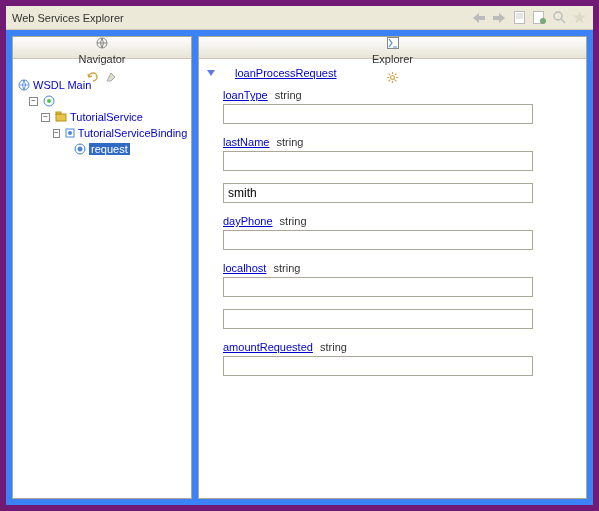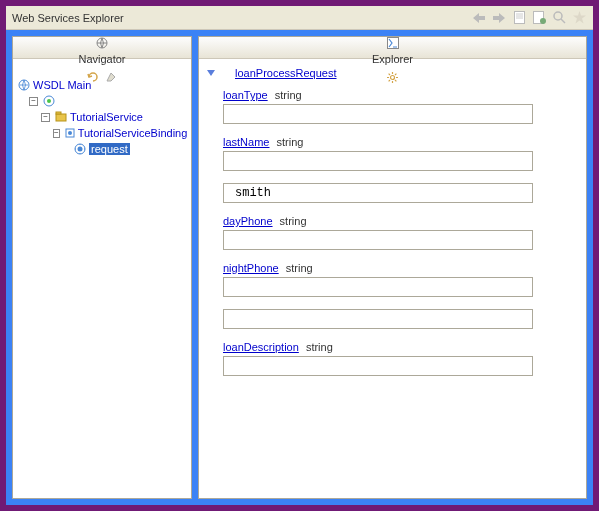--- a/index.html
+++ b/index.html
@@ -184,22 +184,22 @@
       cursor: pointer;
     }
     .field-type {
       color: #333;
       margin-left: 4px;
     }
     .field-input {
       width: 310px;
       height: 20px;
       border: 1px solid #aca899;
-      padding: 2px 11px;
-      font-family: Liberation Mono, monospace;
+      padding: 2px 4px;
+      font-family: Liberation Sans, sans-serif;
       font-size: 12px;
       background: #fff;
     }
     
     .actions-body::-webkit-scrollbar { width: 16px; }
     .actions-body::-webkit-scrollbar-track { background: #ece9d8; border-left:1px solid #cdc7b8;}
     .actions-body::-webkit-scrollbar-thumb { background: #c8d6f8; border:1px solid #9db3e8; }
     .actions-body::-webkit-scrollbar-button { background:#ece9d8; height:16px; border:1px solid #cdc7b8;}
   </style>
 </head>
@@ -371,36 +371,36 @@
         <div class="field">
           <div class="field-label-row">
             <span class="field-link">dayPhone</span>
             <span class="field-type">string</span>
           </div>
           <input class="field-input" value="" style="">
         </div>
 
         <div class="field">
           <div class="field-label-row">
-            <span class="field-link">nightPhone</span>
+            <span class="field-link">localhost</span>
             <span class="field-type">string</span>
           </div>
           <input class="field-input" value="" style="">
         </div>
 
         <div class="field">
           <input class="field-input" value="" style="">
         </div>
 
         <div class="field">
         </div>
 
         <div class="field">
           <div class="field-label-row">
-            <span class="field-link">loanDescription</span>
+            <span class="field-link">amountRequested</span>
             <span class="field-type">string</span>
           </div>
           <input class="field-input" value="" style="">
         </div>
 
       </div>
     </div>
   </div>
 </div>
 

